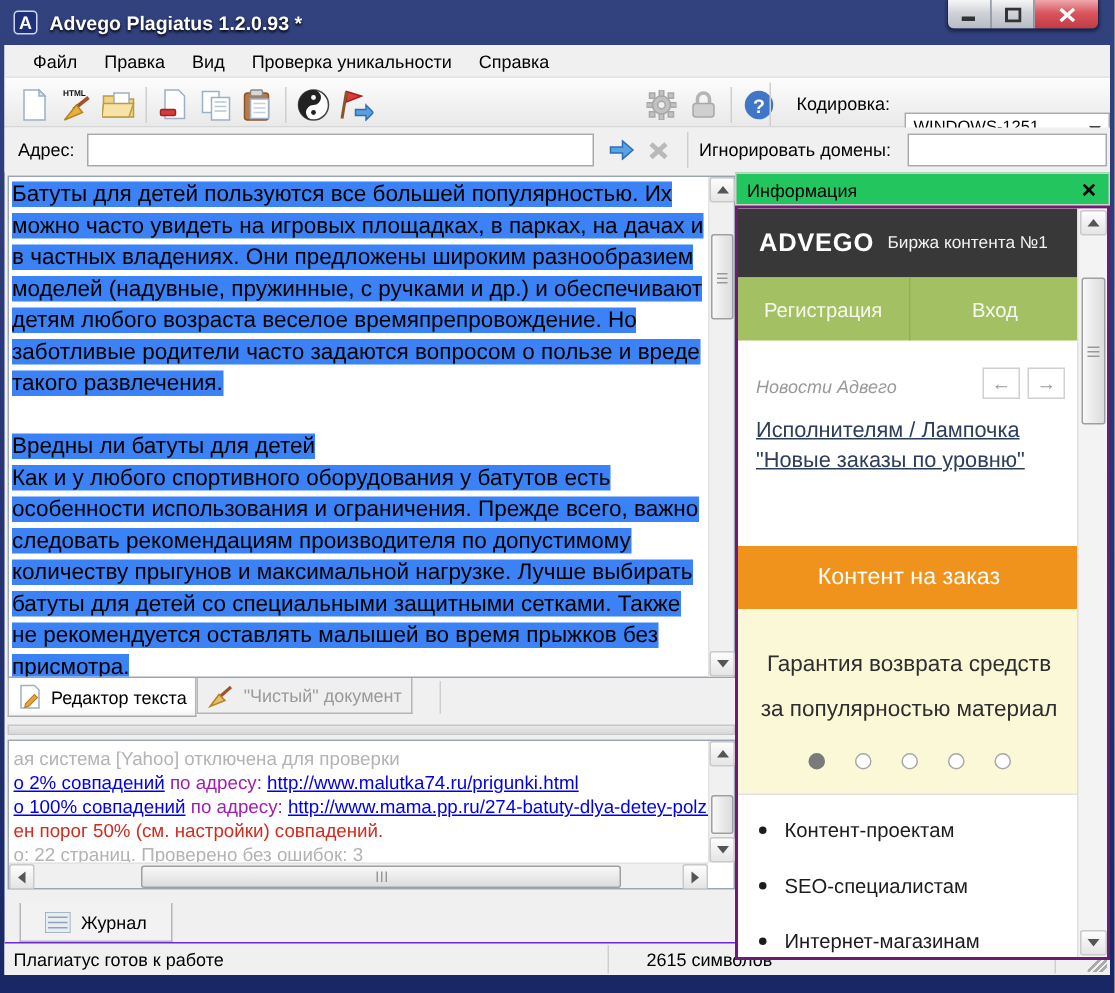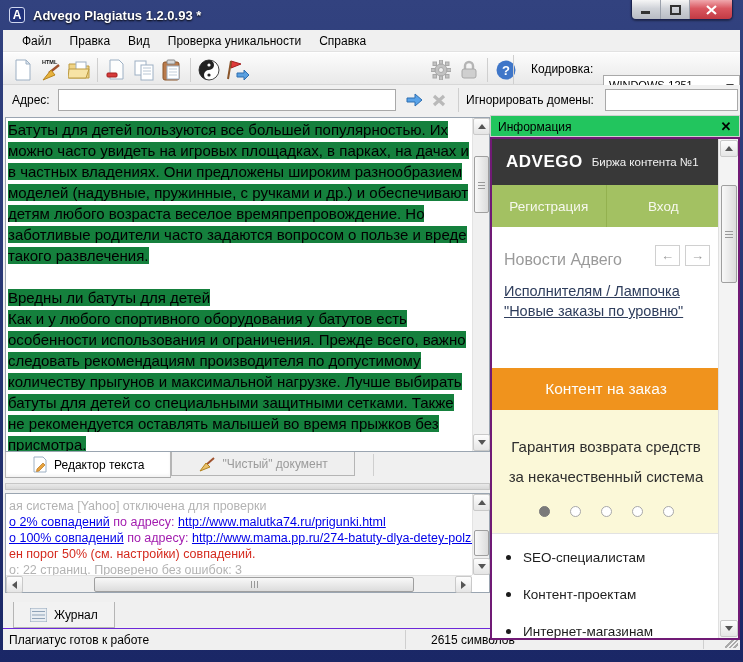--- a/index.html
+++ b/index.html
@@ -35,40 +35,40 @@
   .addr-input { position:absolute; left:55px; top:4px; width:338px; height:22px; background:#fff; border:1px solid #a9a9a9; font-size:12px; padding:2px 4px; font-family:"Liberation Sans",sans-serif; }
   .go-btn { position:absolute; left:400px; top:5px; width:22px; height:20px; display:flex; align-items:center; justify-content:center; }
   .clr-btn { position:absolute; left:425px; top:5px; width:22px; height:20px; display:flex; align-items:center; justify-content:center; }
   .addr-sep { position:absolute; left:455px; top:3px; height:24px; width:1px; background:#cfcfcf; }
   .ign-label { position:absolute; left:463px; top:8px; }
   .ign-input { position:absolute; left:602px; top:4px; width:133px; height:22px; background:#fff; border:1px solid #a9a9a9; font-size:12px; padding:2px 4px; font-family:"Liberation Sans",sans-serif; }
 
   
   .editor { position:absolute; left:2px; top:87px; width:485px; height:335px; background:#fff; border:1px solid #9aa5b1; }
   .editor-text { position:absolute; left:0; top:0; right:17px; bottom:0; overflow:hidden; padding:1px 2px; font-size:15px; line-height:21px; color:#000; }
-  .hl { background:#15803d; }
+  .hl { background:#3b82f6; }
   .editor-text p { margin:0; }
   .editor-text .gap { height:21px; }
 
   
   .sb-v { position:absolute; top:0; right:0; bottom:0; width:17px; background:#f0f0f0; border-left:1px solid #e3e3e3; }
   .sb-h { position:absolute; left:0; bottom:0; height:17px; background:#f0f0f0; border-top:1px solid #e3e3e3; }
   .sb-btn { position:absolute; width:17px; height:17px; background:linear-gradient(#fdfdfd,#e5e5e5); border:1px solid #c9c9c9; border-radius:2px; display:flex; align-items:center; justify-content:center; }
   .tri-up { width:0;height:0;border-left:4px solid transparent;border-right:4px solid transparent;border-bottom:5px solid #555; }
   .tri-dn { width:0;height:0;border-left:4px solid transparent;border-right:4px solid transparent;border-top:5px solid #555; }
   .tri-lf { width:0;height:0;border-top:4px solid transparent;border-bottom:4px solid transparent;border-right:5px solid #555; }
   .tri-rt { width:0;height:0;border-top:4px solid transparent;border-bottom:4px solid transparent;border-left:5px solid #555; }
   .sb-thumb-v { position:absolute; left:1px; width:15px; background:linear-gradient(90deg,#f8f8f8,#dcdcdc); border:1px solid #9f9f9f; border-radius:2px; }
   .sb-thumb-h { position:absolute; top:1px; height:15px; background:linear-gradient(#f8f8f8,#dcdcdc); border:1px solid #9f9f9f; border-radius:2px; }
   .grip-v { position:absolute; left:3px; right:3px; top:50%; height:1px; background:#999; box-shadow:0 -3px 0 #999, 0 3px 0 #999; }
   .grip-h { position:absolute; top:3px; bottom:3px; left:50%; width:1px; background:#999; box-shadow:-3px 0 0 #999, 3px 0 0 #999; }
 
   
   .tabstrip { position:absolute; left:2px; top:422px; width:485px; height:28px; display:flex; align-items:flex-start; }
-  .tab { height:26px; display:flex; align-items:center; gap:6px; padding:0 26px; border:1px solid #b5b5b5; border-top:none; background:#f5f5f5; font-size:12px; }
+  .tab { height:26px; display:flex; align-items:center; gap:6px; padding:0 6px; border:1px solid #b5b5b5; border-top:none; background:#f5f5f5; font-size:12px; }
   .tab.active { background:#fff; border-bottom:1px solid #aaa; box-shadow:inset 0 -2px 3px rgba(0,0,0,.05); }
   .tab.inactive { color:#9a9a9a; height:24px; background:#efefef; }
   .tab-sep-line { width:1px; height:22px; background:#cfcfcf; margin-left:18px; margin-top:2px; }
 
   .splitter { position:absolute; left:2px; top:453px; width:485px; height:7px; background:linear-gradient(#e9e9e9,#d8d8d8); border:1px solid #c6c6c6; }
 
   
   .log { position:absolute; left:2px; top:463px; width:485px; height:100px; background:#fff; border:1px solid #9aa5b1; }
   .log-text { position:absolute; left:0; top:0; right:17px; bottom:17px; overflow:hidden; padding:4px 3px; font-size:12.5px; line-height:16px; white-space:nowrap; }
   .lg-gray { color:#b3b3b3; }
@@ -97,21 +97,21 @@
   .pb-content { position:absolute; left:0; top:0; width:228px; bottom:0; overflow:hidden; }
 
   .adv-dark { height:46px; background:#383838; color:#fff; display:flex; align-items:center; padding-left:14px; gap:9px; }
   .adv-brand { font-size:17px; font-weight:bold; letter-spacing:.5px; }
   .adv-tag { font-size:11.5px; color:#f2f2f2; }
   .adv-green { height:42px; background:#a3c162; display:flex; }
   .adv-green .gbtn { flex:1; display:flex; align-items:center; justify-content:center; color:#f7f8ee; font-size:13.5px; }
   .adv-green .gsep { width:1px; background:#93b14f; }
 
   .news { padding:24px 12px 0 12px; position:relative; }
-  .news-label { color:#9a9a9a; font-size:16px; }
+  .news-label { color:#9a9a9a; font-size:12px;font-style:italic; }
   .news-arrows { position:absolute; right:10px; top:18px; display:flex; gap:5px; }
   .na-btn { width:25px; height:21px; border:1px solid #d0d0d0; color:#9a9a9a; display:flex; align-items:center; justify-content:center; font-size:13px; background:#fff; }
   .news-links { margin-top:12px; font-size:14.5px; line-height:20px; color:#2e3d5c; }
   .news-links a { color:#2e3d5c; text-decoration:underline; }
 
   .orange-banner { margin-top:47px; height:42px; background:#f0931d; color:#fdfdfb; font-size:15.5px; display:flex; align-items:center; justify-content:center; }
   .promo { background:#fbf8d8; padding:22px 8px 16px 8px; text-align:center; color:#2e2e2e; font-size:15px; line-height:30px; }
   .dots { margin-top:14px; display:flex; justify-content:center; gap:20px; }
   .dot { width:11px; height:11px; border-radius:50%; border:1px solid #a8a8a8; background:#fff; }
   .dot.on { background:#7a7a7a; border-color:#7a7a7a; }
@@ -393,37 +393,37 @@
               <div class="na-btn">→</div>
             </div>
             <div class="news-links">
               <a>Исполнителям / Лампочка</a><br>
               <a>"Новые заказы по уровню"</a>
             </div>
           </div>
           <div class="orange-banner">Контент на заказ</div>
           <div class="promo">
             <span>Гарантия возврата средств</span><br>
-            <span>за некачественный система</span>
+            <span>за популярностью материал</span>
             <div class="dots">
               <div class="dot on"></div>
               <div class="dot"></div>
               <div class="dot"></div>
               <div class="dot"></div>
               <div class="dot"></div>
             </div>
           </div>
           <div class="bullets">
             <div class="bullet-item">
                 <div class="bdot"></div>
-                <span>SEO-специалистам</span>
+                <span>Контент-проектам</span>
               </div>
             <div class="bullet-item">
                 <div class="bdot"></div>
-                <span>Контент-проектам</span>
+                <span>SEO-специалистам</span>
               </div>
             <div class="bullet-item">
                 <div class="bdot"></div>
                 <span>Интернет-магазинам</span>
               </div>
           </div>
         </div>
         <div class="panel-sb">
           <div class="sb-btn" style="top:1px;">
               <div class="tri-up"></div>

